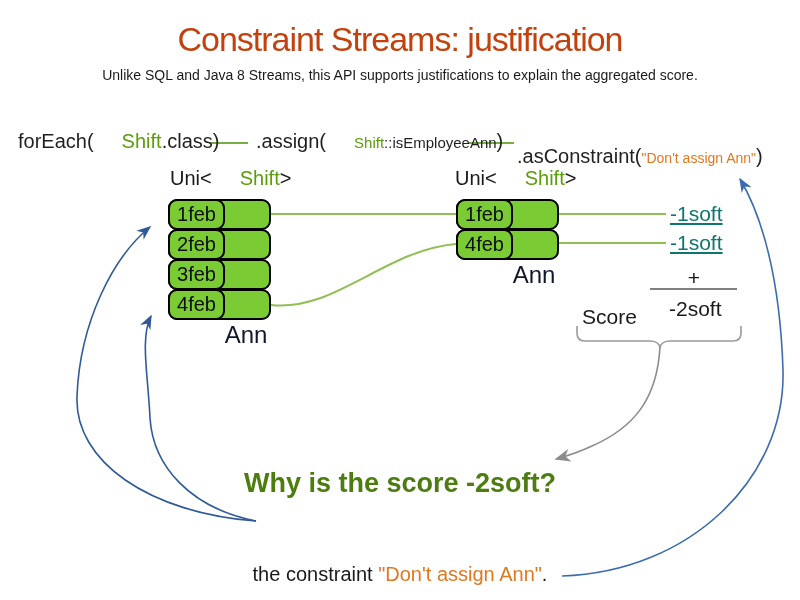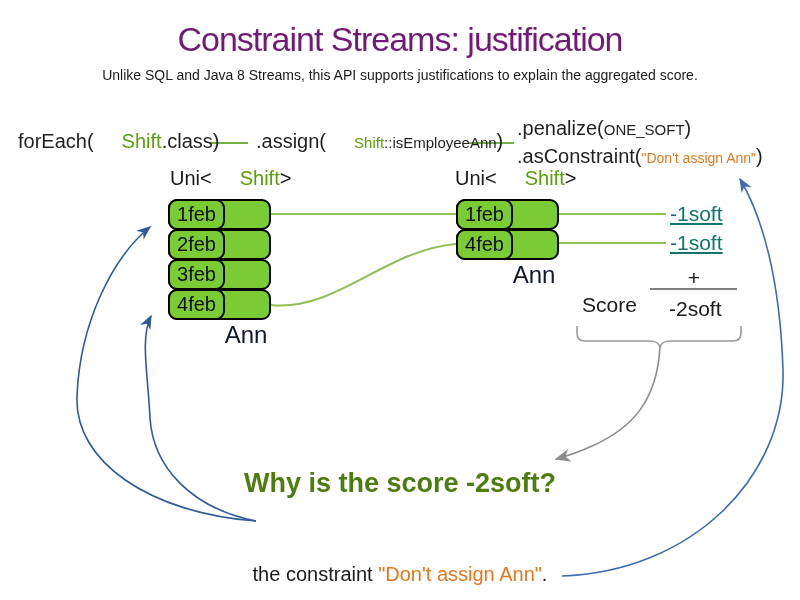--- a/index.html
+++ b/index.html
@@ -2,21 +2,21 @@
 <html><head>
 <meta charset="utf-8">
 <style>
   html,body{margin:0;padding:0;background:#fff;}
   .stage{
     position:relative;width:800px;height:600px;overflow:hidden;background:#ffffff;
     font-family:"Liberation Sans", sans-serif;color:#1a1a1a;
   }
   .abs{position:absolute;line-height:1;}
   .center{left:0;right:0;text-align:center;}
-  .title{top:22px;font-size:34px;letter-spacing:-1px;color:#701a75;}
+  .title{top:22px;font-size:34px;letter-spacing:-1px;color:#c2410c;}
   .subtitle{top:68px;font-size:14px;color:#1a1a1a;}
   .code{font-size:20px;white-space:nowrap;color:#1f1f1f;}
   .code .sm{font-size:15px;}
   .code .xs{font-size:14px;}
   .grn{color:#5a9e0a;margin-left:28px;}
   .org{color:#e0791e;}
   .uni{font-size:20px;white-space:nowrap;}
   svg.overlay{position:absolute;left:0;top:0;pointer-events:none;}
   .row{
     position:absolute;width:103px;height:31px;background:#7bcc34;
@@ -77,21 +77,20 @@
     <path d="M 562 576 C 690 572, 786 478, 783 370 C 780 278, 762 216, 740 179" stroke="#3c6cb0" stroke-width="1.6" fill="none" marker-end="url(#ah-blue2)"></path>
   </svg>
 
   <div class="abs center title">Constraint Streams: justification</div>
   <div class="abs center subtitle">Unlike SQL and Java 8 Streams, this API supports justifications to explain the aggregated score.</div>
 
   <div class="abs code" style="left:18px;top:131px"><span>forEach(</span><span class="grn">Shift</span><span>.class)</span></div>
 
   <div class="abs code" style="left:256px;top:131px"><span>.assign(</span><span class="sm grn">Shift</span><span class="sm">::isEmployeeAnn</span><span>)</span></div>
 
-  <div class="abs code" style="left:517px;top:118px"><span>.penalize(</span><span class="sm">ONE_SOFT</span><span>)</span></div>
 
   <div class="abs code" style="left:517px;top:146px"><span>.asConstraint(</span><span class="xs org">"Don't assign Ann"</span><span>)</span></div>
 
   <div class="abs uni" style="left:170px;top:168px"><span>Uni&lt;</span><span class="grn">Shift</span><span>&gt;</span></div>
 
   <div class="abs uni" style="left:455px;top:168px"><span>Uni&lt;</span><span class="grn">Shift</span><span>&gt;</span></div>
 
   <div class="row" style="left:168px;top:199px">
     <div class="datebox">1feb</div>
     <div class="namecell">Ann</div>
@@ -115,19 +114,19 @@
   </div>
   <div class="row" style="left:456px;top:229px">
     <div class="datebox">4feb</div>
     <div class="namecell">Ann</div>
   </div>
 
   <div class="abs penalty" style="left:670px;top:203px">-1soft</div>
   <div class="abs penalty" style="left:670px;top:232px">-1soft</div>
 
   <div class="abs plus">+</div>
-  <div class="abs scoretxt" style="left:582px;top:294px">Score</div>
+  <div class="abs scoretxt" style="left:582px;top:306px">Score</div>
   <div class="abs scoretxt" style="left:669px;top:298px">-2soft</div>
 
   <div class="abs center why-head">Why is the score -2soft?</div>
   <div class="abs center why-line" style="top:564px"><span>the constraint </span><span class="org">"Don't assign Ann"</span><span>.</span></div>
 
 </div>
 
 </body></html>

